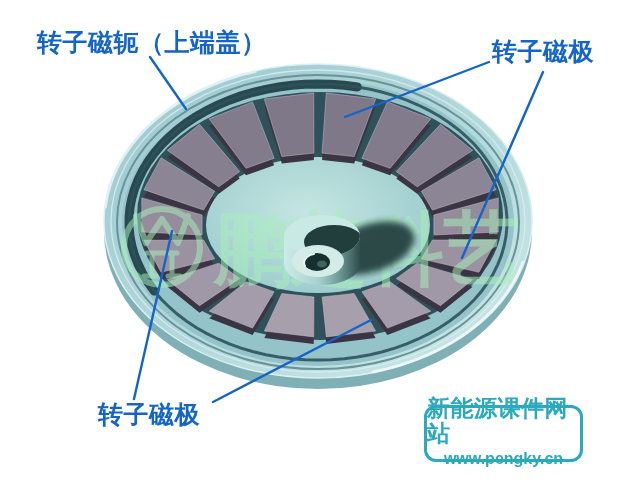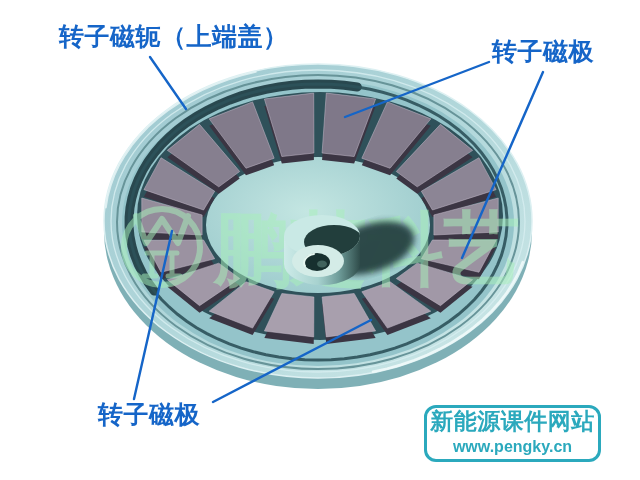--- a/index.html
+++ b/index.html
@@ -6,21 +6,21 @@
     --annotation-blue:#1565c8;
     --badge-teal:#2ba9bd;
     --bg:#ffffff;
   }
   html,body{margin:0;padding:0;background:var(--bg);}
   .stage{position:relative;width:640px;height:480px;overflow:hidden;background:var(--bg);
          font-family:"Liberation Sans","DejaVu Sans",sans-serif;}
   svg{position:absolute;left:0;top:0;}
   .label{position:absolute;color:var(--annotation-blue);font-weight:bold;white-space:nowrap;}
   .label-lg{font-size:25px;line-height:27px;letter-spacing:0.5px;}
-  .badge{position:absolute;left:424px;top:405px;width:177px;height:57px;
+  .badge{position:absolute;left:424px;top:405px;width:159px;height:57px;
          border:3px solid var(--badge-teal);border-radius:12px;background:#fff;
          box-sizing:border-box;display:flex;flex-direction:column;justify-content:center;
          align-items:center;color:var(--badge-teal);font-weight:bold;}
   .badge .l1{font-size:23px;line-height:25px;letter-spacing:0.5px;}
   .badge .l2{font-size:16px;line-height:25px;}
   .wm-text{font-family:"Liberation Sans","DejaVu Sans",sans-serif;font-weight:bold;}
 </style>
 </head>
 <body>
 
@@ -128,21 +128,21 @@
 
     <g stroke="#1565c8" stroke-width="2.4" stroke-linecap="round">
       <line x1="150" y1="57" x2="186" y2="109"></line>
       <line x1="489" y1="62" x2="345" y2="117"></line>
       <line x1="543" y1="72" x2="462" y2="258"></line>
       <line x1="134" y1="399" x2="172" y2="231"></line>
       <line x1="213" y1="402" x2="371" y2="320"></line>
     </g>
   </svg>
 
-  <div class="label label-lg" style="left:37px;top:23px;margin-left:22px;">转子磁轭（上端盖）</div>
+  <div class="label label-lg" style="left:37px;top:29px;">转子磁轭（上端盖）</div>
   <div class="label label-lg" style="left:492px;top:38px;">转子磁极</div>
   <div class="label label-lg" style="left:98px;top:401px;">转子磁极</div>
 
   <div class="badge">
     <div class="l1">新能源课件网站</div>
     <div class="l2">www.pengky.cn</div>
   </div>
 </div>
 
 </body></html>

